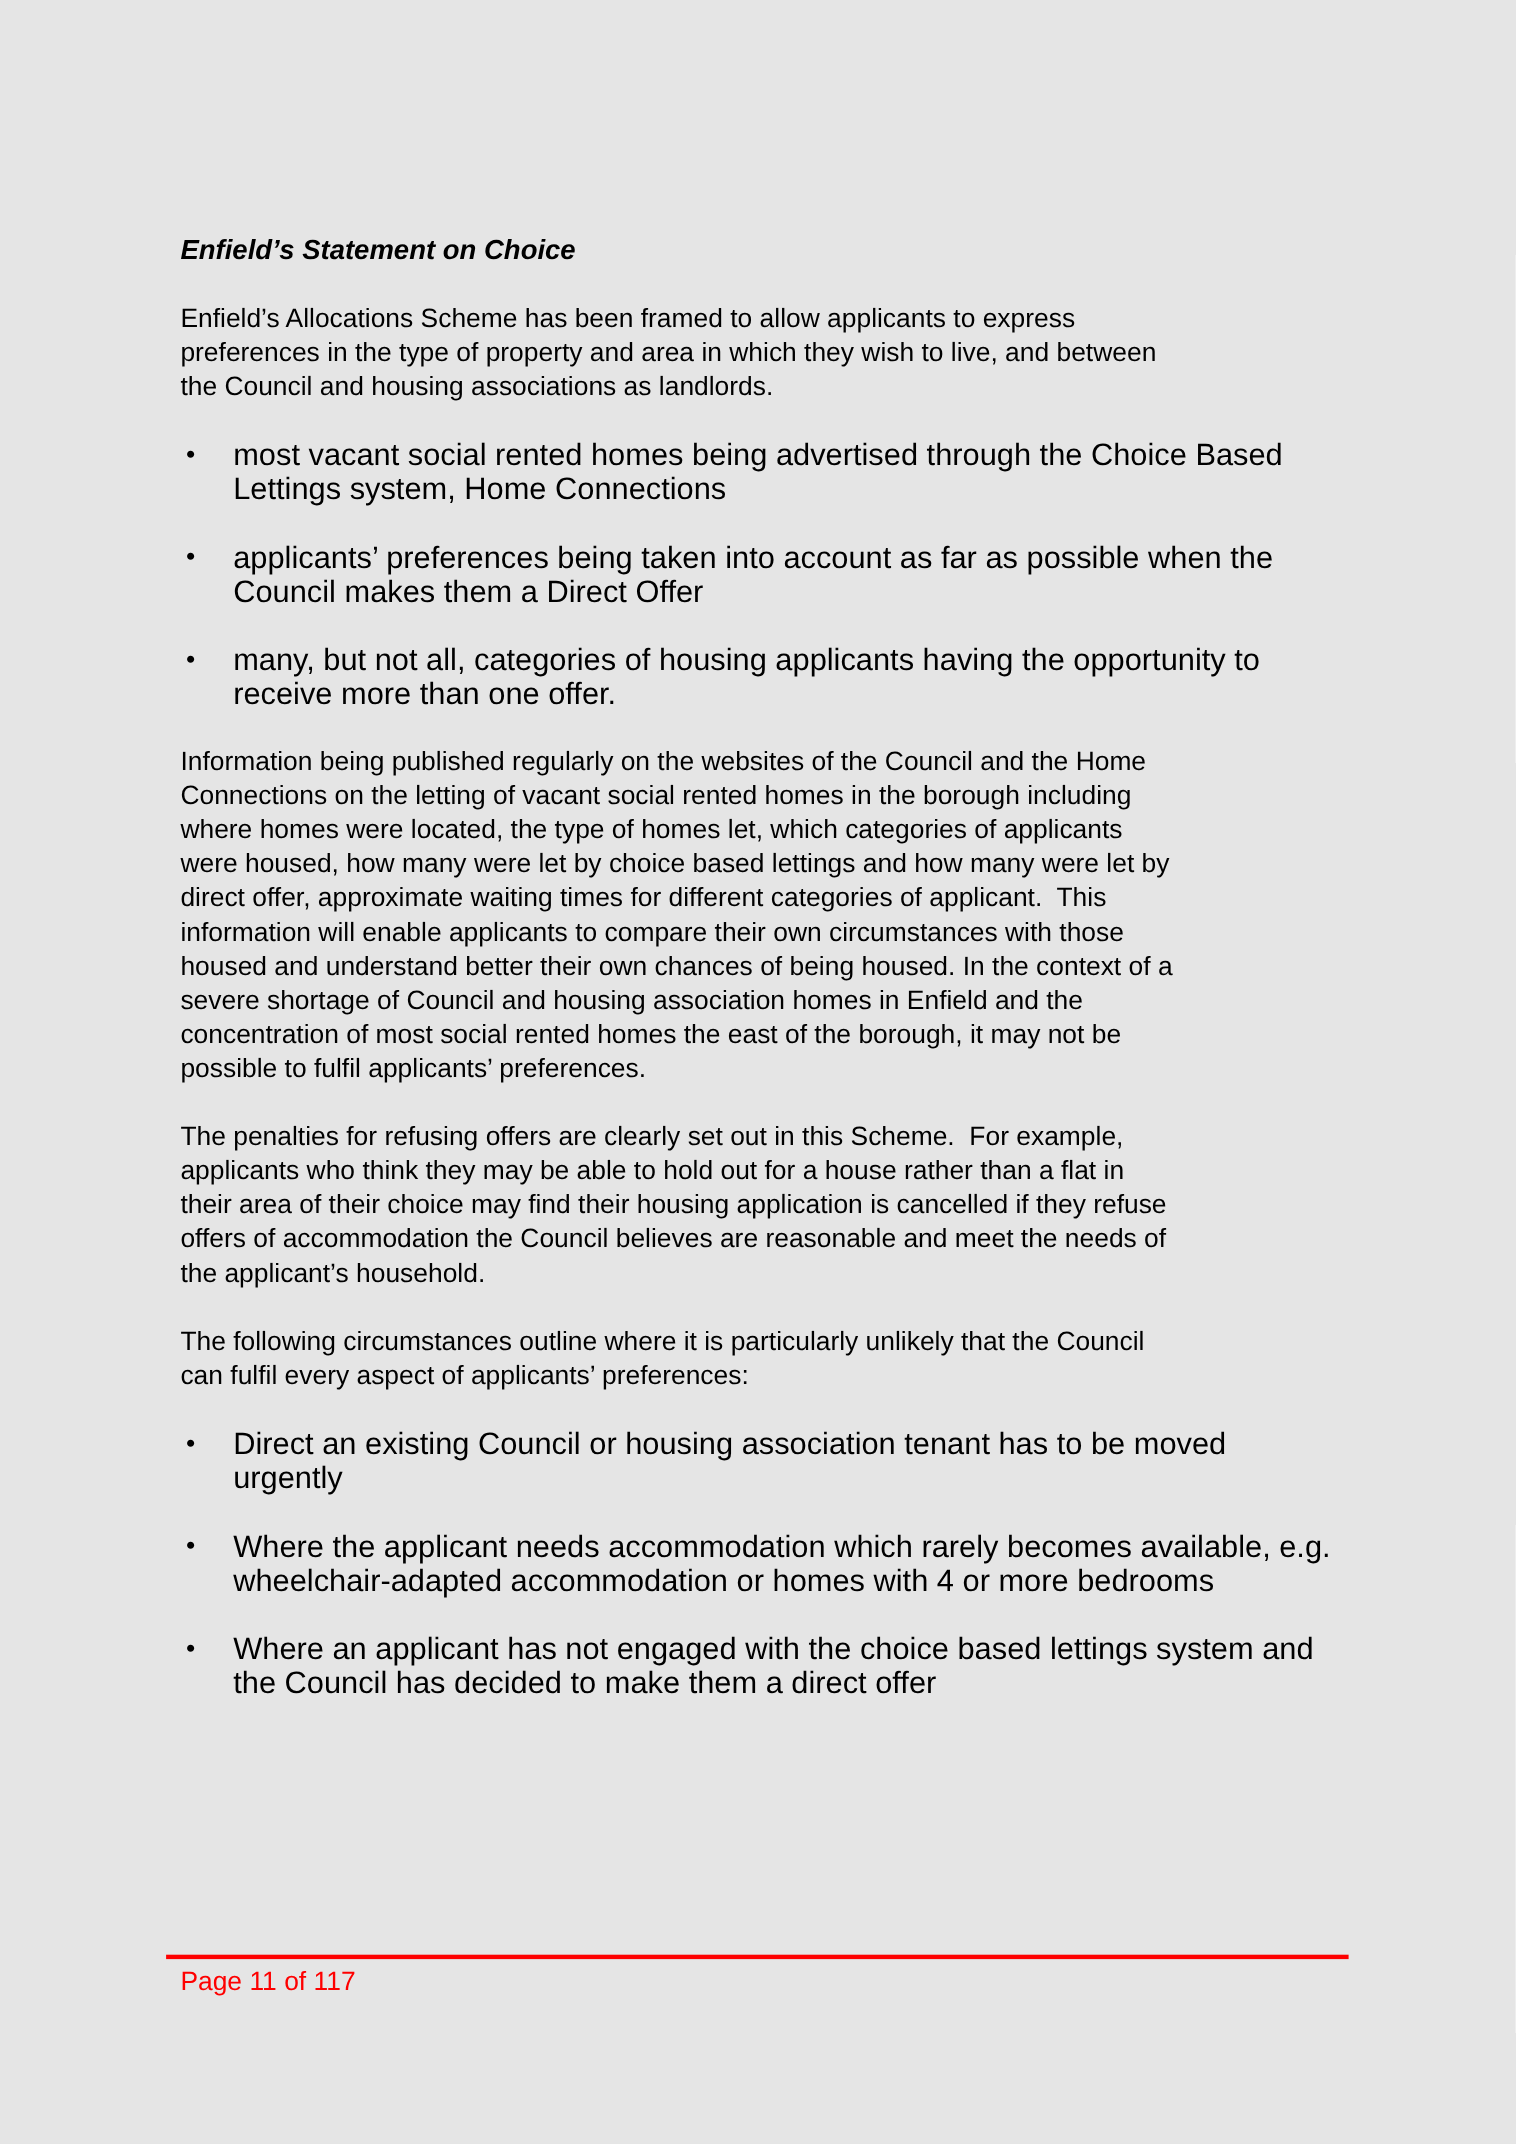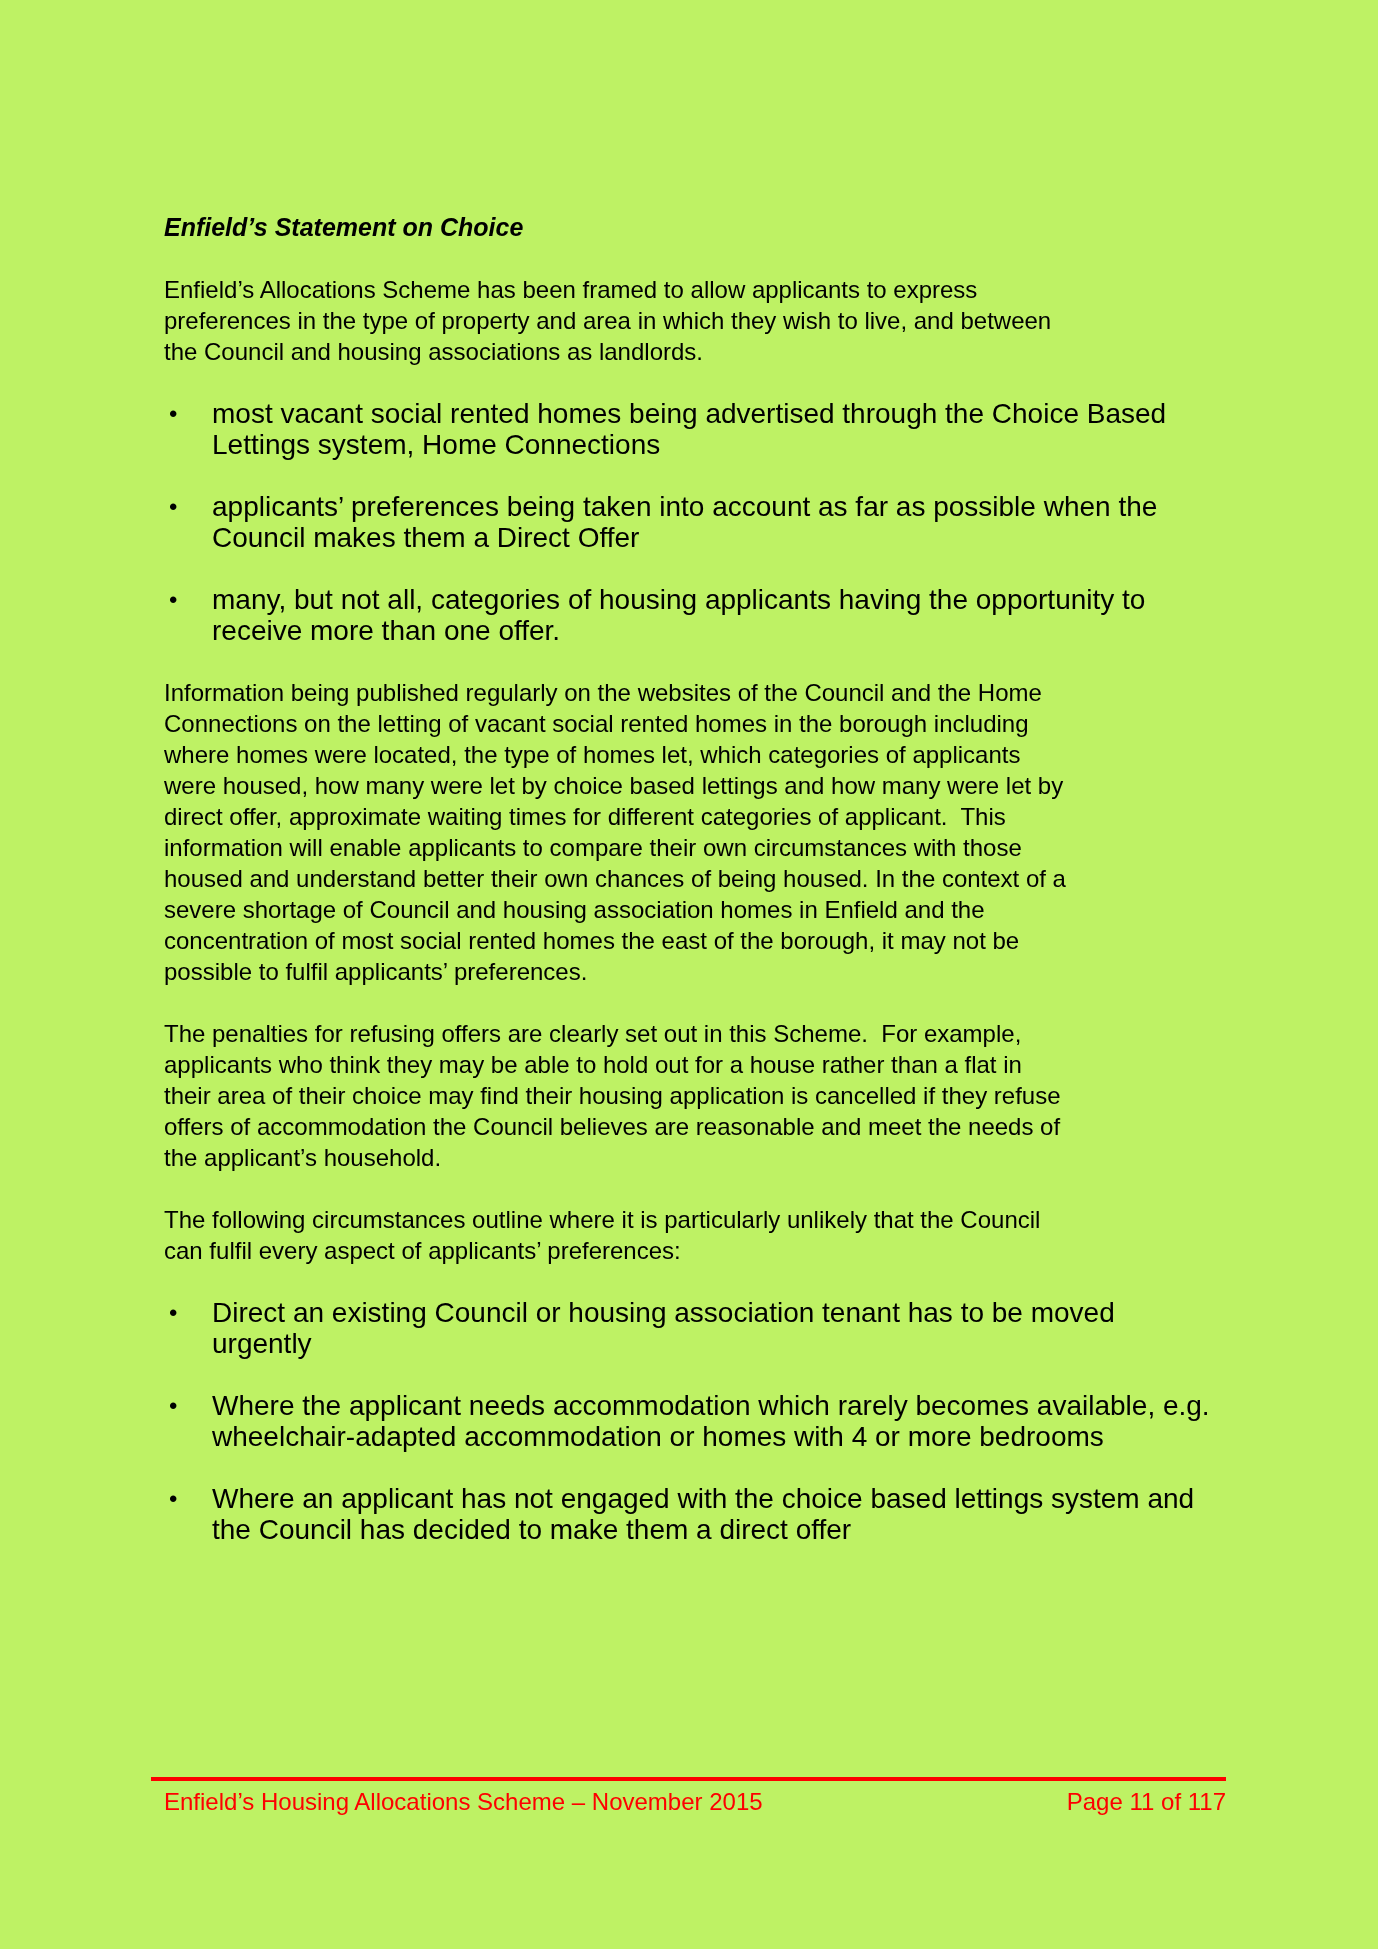--- a/index.html
+++ b/index.html
@@ -4,21 +4,21 @@
 <style>
   html, body {
     margin: 0;
     padding: 0;
     background: #ffffff;
   }
   .page {
     position: relative;
     width: 1378px;
     height: 1949px;
-    background: #bef264;
+    background: #e5e5e5;
     font-family: "Liberation Sans", sans-serif;
     color: #000000;
     overflow: hidden;
   }
   .content {
     position: absolute;
     left: 164px;
     top: 212px;
     width: 1120px;
   }
@@ -149,16 +149,15 @@
         <span class="bullet-text">Where an applicant has not engaged with the choice based lettings system and
 the Council has decided to make them a direct offer</span>
       </div>
     </div>
 
   </div>
 
   <div class="footer-rule"></div>
 
   <div class="footer-row">
-    <span>Enfield’s Housing Allocations Scheme – November 2015</span>
     <span>Page 11 of 117</span>
   </div>
 </div>
 
 </body></html>

